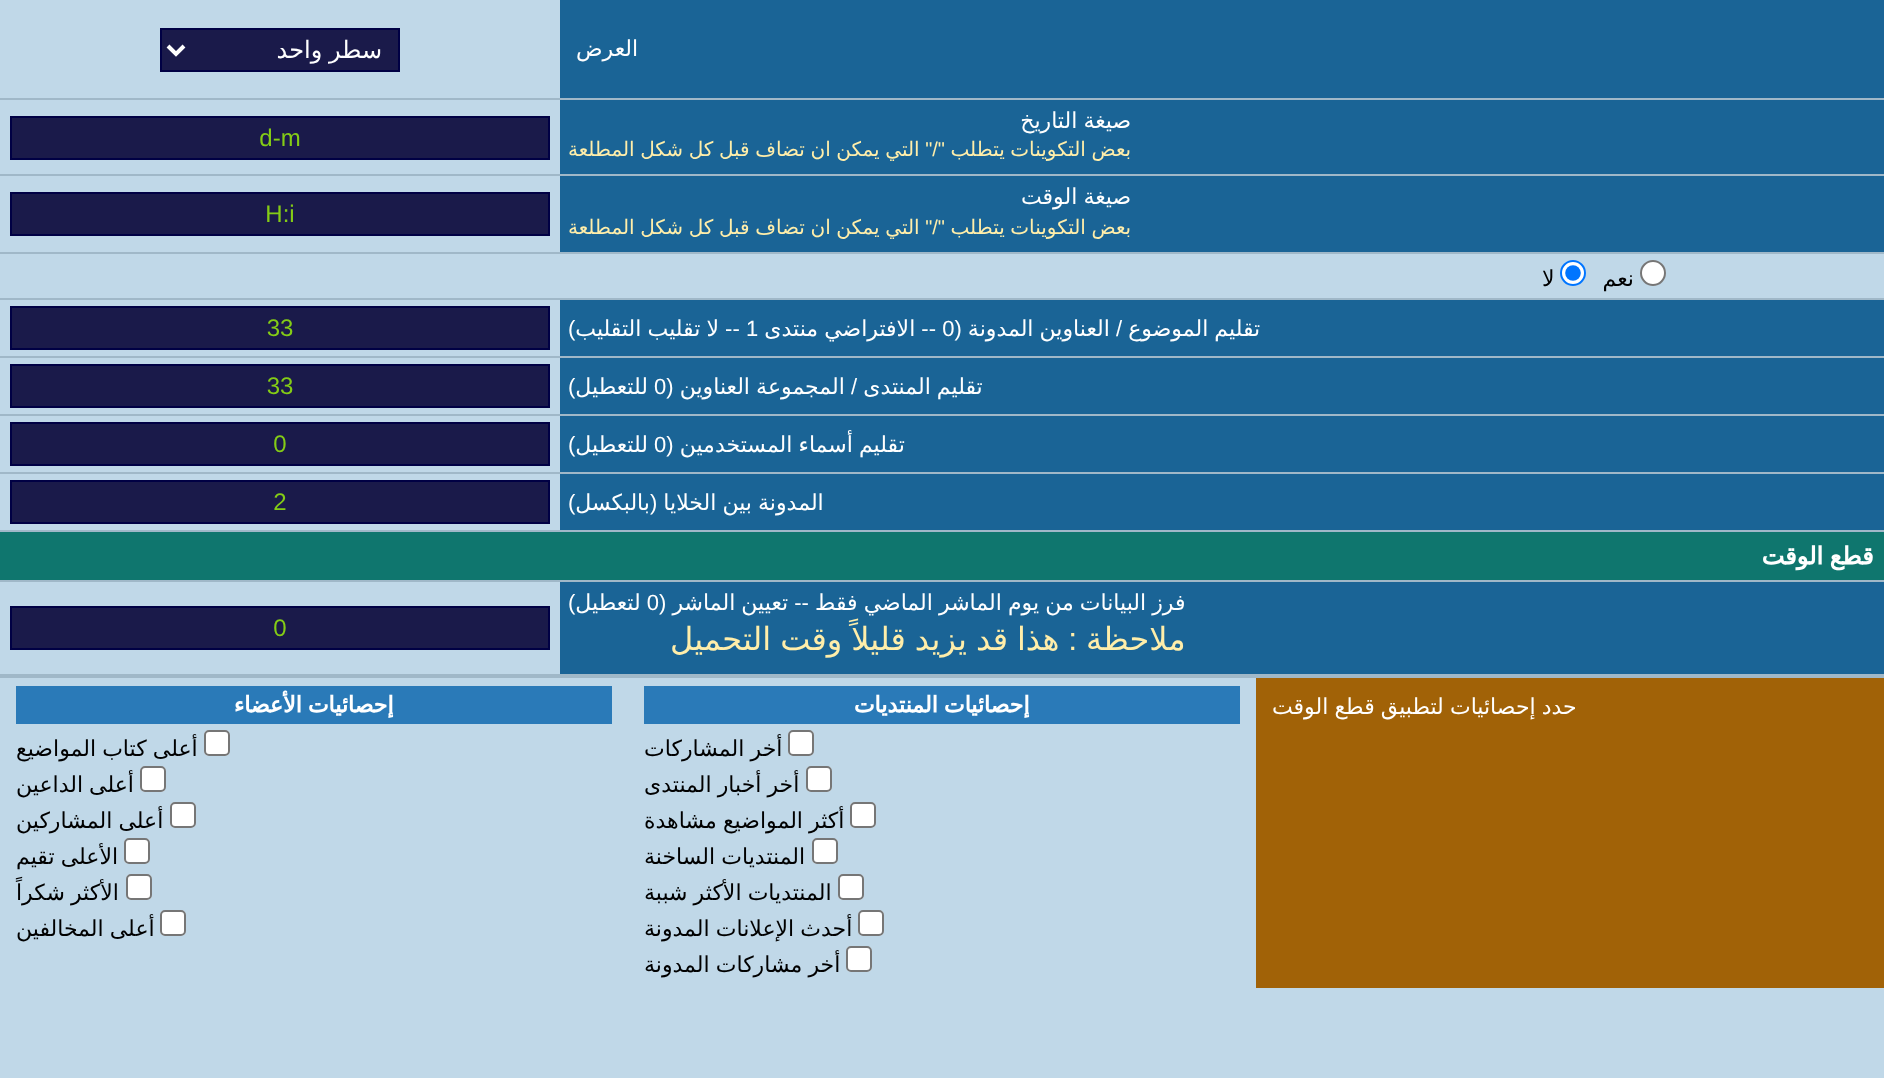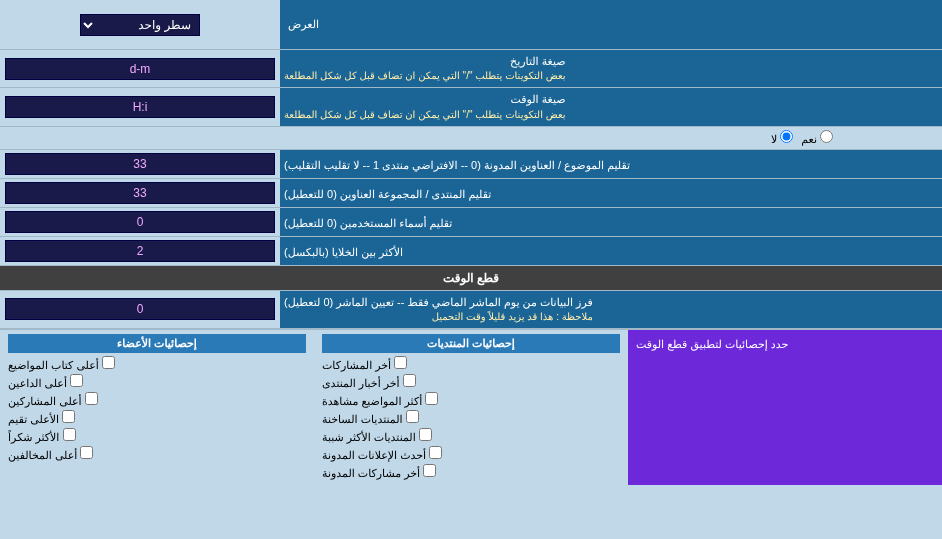--- a/index.html
+++ b/index.html
@@ -34,32 +34,32 @@
       width: 280px;
       background: #c0d8e8;
       padding: 3px 5px;
       display: flex;
       align-items: center;
       justify-content: center;
     }
     .input-field {
       width: 100%;
       background: #1a1a4a;
-      color: #f0abfc;
+      color: #84cc16;
       border: 1px solid #004;
       padding: 3px 6px;
       text-align: center;
       font-size: 12px;
       direction: ltr;
     }
     
     .section-header {
-      background: #404040;
-      color: #fff;
-      text-align: center;
+      background: #0f766e;
+      color: #fff;
+      text-align: right;
       padding: 5px;
       font-weight: bold;
       font-size: 12px;
       width: 100%;
       border-bottom: 1px solid #a0b8c8;
     }
     
     .top-row {
       display: flex;
       width: 100%;
@@ -136,21 +136,21 @@
       padding: 1px 0;
       font-size: 11px;
       color: #000;
       direction: rtl;
     }
     .checkbox-item input[type="checkbox"] {
       margin: 0;
     }
     .stat-label-col {
       flex: 1;
-      background: #6d28d9;
+      background: #a16207;
       color: #fff;
       text-align: right;
       padding: 20px 8px;
       font-size: 11px;
       display: flex;
       align-items: flex-start;
       justify-content: flex-end;
       padding-top: 8px;
     }
   </style>
@@ -220,33 +220,33 @@
   </div>
 
   <div class="row">
     <div class="label-cell">تقليم أسماء المستخدمين (0 للتعطيل)</div>
     <div class="input-cell">
       <input class="input-field" type="text" value="0" style="">
     </div>
   </div>
 
   <div class="row">
-    <div class="label-cell">الأكثر بين الخلايا (بالبكسل)</div>
+    <div class="label-cell">المدونة بين الخلايا (بالبكسل)</div>
     <div class="input-cell">
       <input class="input-field" type="text" value="2" style="">
     </div>
   </div>
 
   <div class="section-header">قطع الوقت</div>
 
   <div class="row">
     <div class="label-cell">
       <div>
         <div>فرز البيانات من يوم الماشر الماضي فقط -- تعيين الماشر (0 لتعطيل)</div>
-        <div style="font-size:10px; color:#ffeeaa;">ملاحظة : هذا قد يزيد قليلاً وقت التحميل</div>
+        <div style="font-size:16px; color:#ffeeaa;">ملاحظة : هذا قد يزيد قليلاً وقت التحميل</div>
       </div>
     </div>
     <div class="input-cell">
       <input class="input-field" type="text" value="0" style="">
     </div>
   </div>
 
   <div class="checkboxes-area">
 
     <div class="stat-label-col">حدد إحصائيات لتطبيق قطع الوقت</div>

